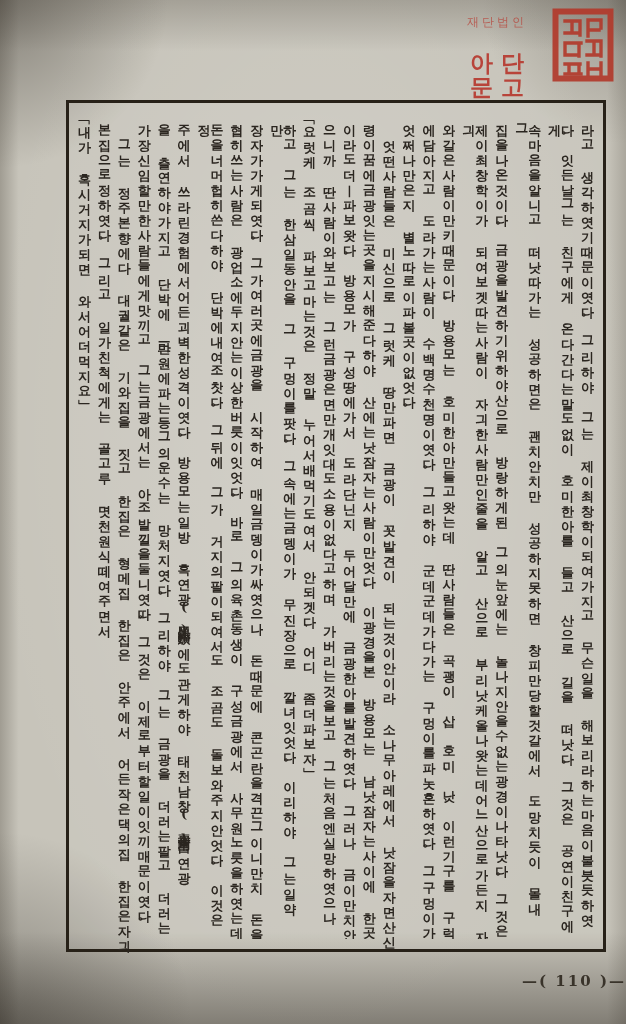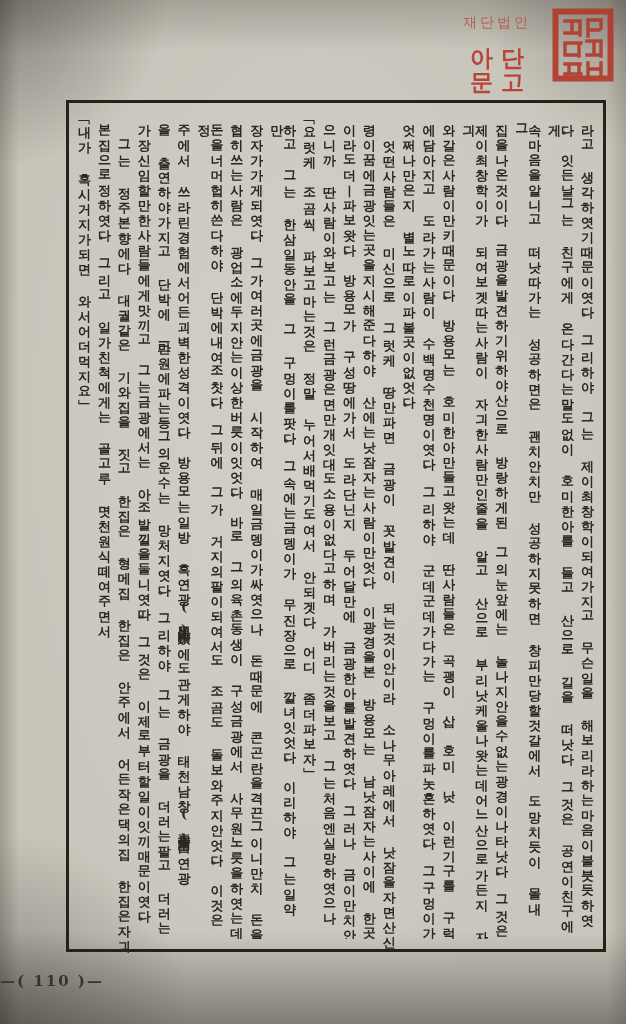--- a/index.html
+++ b/index.html
@@ -12,21 +12,21 @@
       radial-gradient(circle at 0% 100%, rgba(40,36,30,.40), rgba(40,36,30,0) 16%),
       linear-gradient(to bottom, rgba(70,64,54,.28), rgba(70,64,54,0) 5%, rgba(70,64,54,0) 91%, rgba(45,40,33,.45) 100%),
       linear-gradient(to right, rgba(70,64,54,.30), rgba(70,64,54,0) 3%, rgba(70,64,54,0) 97%, rgba(70,64,54,.22) 100%),
       radial-gradient(ellipse at 50% 42%, rgba(255,255,252,.16), rgba(255,255,252,0) 75%),
       #c7c4ba;
   }
   .stamp-text{
     position:absolute; top:14px; right:86px; width:86px;
     text-align:center; color:#b8443a; user-select:none;
   }
-  .stamp-small{font-size:14px; letter-spacing:3px; opacity:.75; margin-bottom:14px;
+  .stamp-small{font-size:12px; letter-spacing:3px; opacity:.75; margin-bottom:20px;
     font-family:Liberation Serif, serif;}
   .stamp-big{font-size:23px; font-weight:bold; letter-spacing:8px; line-height:1.05;
     text-indent:8px; font-family:"DejaVu Serif", serif;}
   .seal{position:absolute; top:8px; right:12px; opacity:.92;}
   .textbox{
     position:absolute; left:66px; top:100px; width:540px; height:852px;
     border:3px solid #272118; box-sizing:border-box;
     padding:12px 9px 10px 9px;
     background:rgba(255,255,250,.05);
   }
@@ -35,21 +35,21 @@
     display:flex; flex-direction:row-reverse; justify-content:space-between;
   }
   .col{
     writing-mode:vertical-rl; text-orientation:upright;
     height:100%; line-height:1;
     font-size:13px; letter-spacing:2px; font-weight:bold;
     color:#2b2620; white-space:pre-wrap; overflow:hidden;
   }
   .col.indent{padding-top:16px;}
   .footer{
-    position:absolute; left:0; right:0; top:972px; text-align:left;
+    position:absolute; left:0; right:0; top:972px; text-align:right;
     font-size:15px; font-weight:bold; color:#39332a;
     font-family:"DejaVu Serif", serif; letter-spacing:2px;
   }
 </style>
 </head>
 <body>
 
 <div>
 
   <div class="stamp-text">

